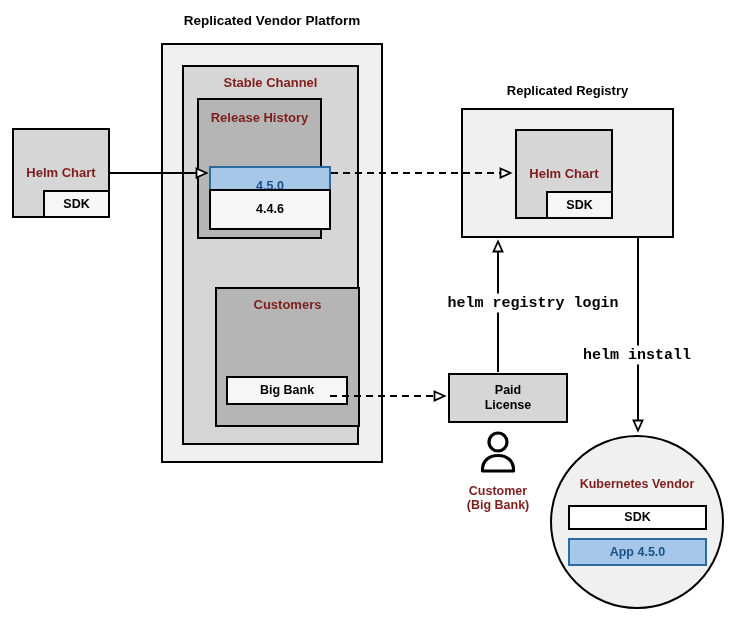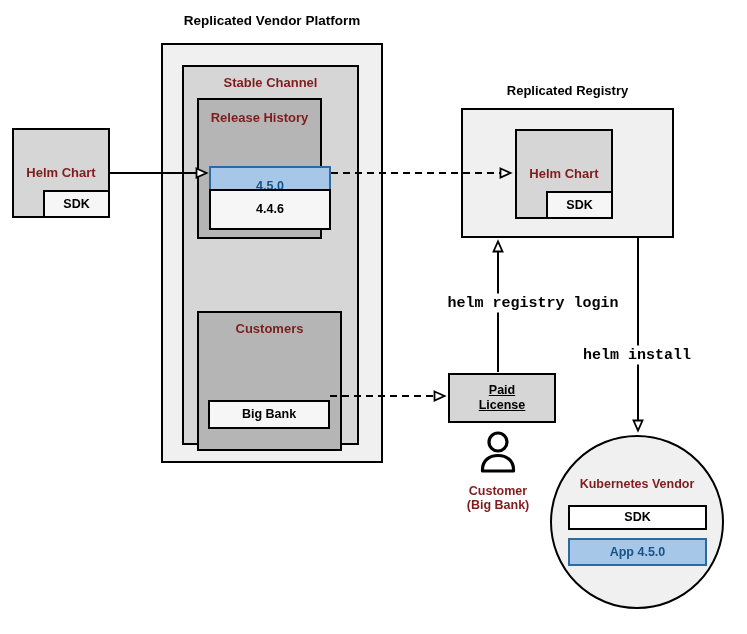--- a/index.html
+++ b/index.html
@@ -52,21 +52,21 @@
       <div class="box fill-dark" style="left:13px;top:31px;width:125px;height:141px;">
         <div class="lbl" style="top:11px;">Release History</div>
         <div class="box hl lbl-box" style="left:10px;top:39px;width:122px;height:41px;margin-top:27px;">
           <span>4.5.0</span>
         </div>
         <div class="box fill-pale lbl-box" style="left:10px;top:89px;width:122px;height:41px;">
           <span>4.4.6</span>
         </div>
       </div>
 
-      <div class="box fill-dark" style="left:13px;top:220px;width:145px;height:140px;margin-top:24px;">
+      <div class="box fill-dark" style="left:31px;top:220px;width:145px;height:140px;">
         <div class="lbl" style="top:9px;">Customers</div>
         <div class="box fill-pale lbl-box" style="left:9px;top:87px;width:122px;height:29px;">
           <span>Big Bank</span>
         </div>
       </div>
     </div>
   </div>
 
   <div class="box fill-medium" style="left:12px;top:128px;width:98px;height:90px;">
     <div class="lbl" style="top:36px;">Helm Chart</div>
@@ -77,21 +77,21 @@
 
   <div class="box fill-light" style="left:461px;top:108px;width:213px;height:130px;">
     <div class="box fill-medium" style="left:52px;top:19px;width:98px;height:90px;">
       <div class="lbl" style="top:36px;">Helm Chart</div>
       <div class="box fill-pale lbl-box" style="right:-2px;bottom:-2px;width:67px;height:28px;">
         <span>SDK</span>
       </div>
     </div>
   </div>
 
-  <div class="box fill-medium lbl-box two-line" style="left:448px;top:373px;width:108px;height:50px;flex-direction:column;text-decoration:underline;">
+  <div class="box fill-medium lbl-box two-line" style="left:448px;top:373px;width:120px;height:50px;flex-direction:column;">
     <span>Paid</span>
     <span>License</span>
   </div>
 
   <div class="lbl" style="left:448px;top:484px;width:100px;font-size:12.5px;">
     <div>Customer</div>
     <div>(Big Bank)</div>
   </div>
 
   <div class="box fill-light circle" style="left:550px;top:435px;width:174px;height:174px;">

